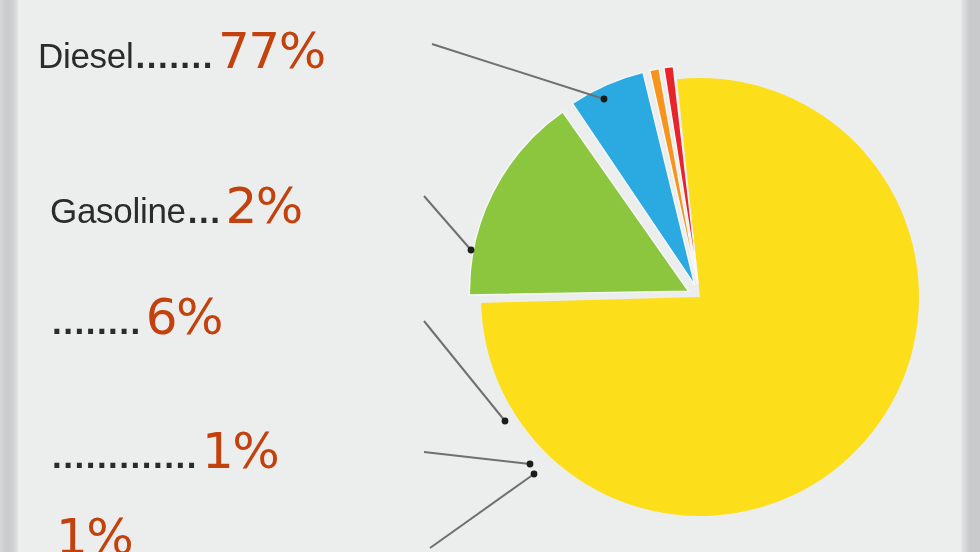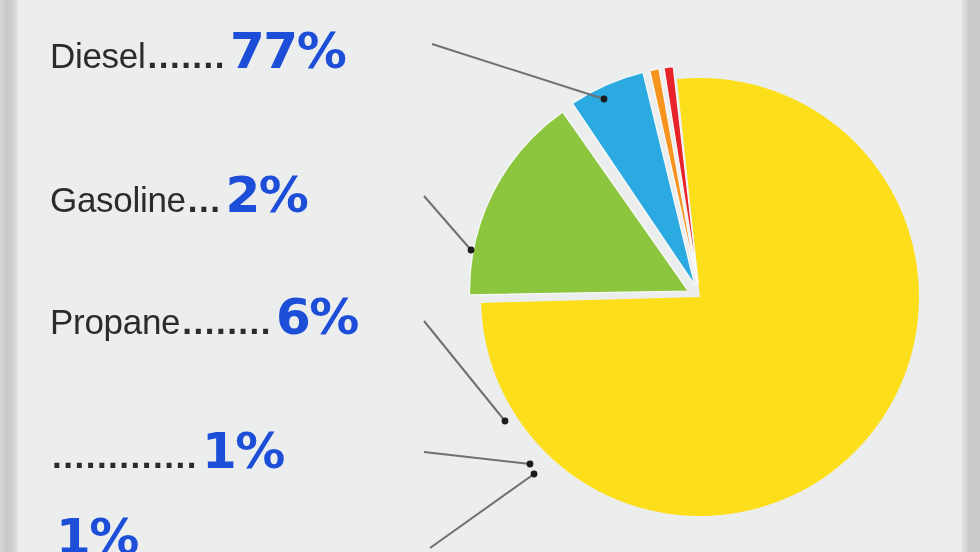--- a/index.html
+++ b/index.html
@@ -40,30 +40,30 @@
   .legend-dots{
     font-size:35px;
     font-weight:700;
     line-height:1;
     color:#2b2b2b;
     letter-spacing:1.5px;
     margin:0 2px;
   }
   .legend-pct{
     font-size:50px;
-    font-weight:700;
+    font-weight:400;
     line-height:1;
-    color:#1d4ed8;
+    color:#c2410c;
     letter-spacing:-1.5px;
     margin-left:2px;
     font-family:"DejaVu Sans","Liberation Sans",sans-serif;
   }
 
-  #row-diesel  {left:50px; top:26px;}
-  #row-gasoline{left:50px; top:170px;}
+  #row-diesel  {left:38px; top:26px;}
+  #row-gasoline{left:50px; top:181px;}
   #row-propane {left:50px; top:292px;}
   #row-cng     {left:50px; top:426px;}
   #row-other   {left:50px; top:512px;}
 
   #row-other .legend-pct{font-size:50px;}
 </style>
 </head>
 <body>
 
 <div id="stage">
@@ -101,21 +101,20 @@
     <span class="legend-pct">77%</span>
   </div>
 
   <div class="legend-row" id="row-gasoline">
     <span class="legend-name">Gasoline</span>
     <span class="legend-dots">...</span>
     <span class="legend-pct">2%</span>
   </div>
 
   <div class="legend-row" id="row-propane">
-    <span class="legend-name">Propane</span>
     <span class="legend-dots">........</span>
     <span class="legend-pct">6%</span>
   </div>
 
   <div class="legend-row" id="row-cng">
     <span class="legend-dots">.............</span>
     <span class="legend-pct">1%</span>
   </div>
 
   <div class="legend-row" id="row-other">

